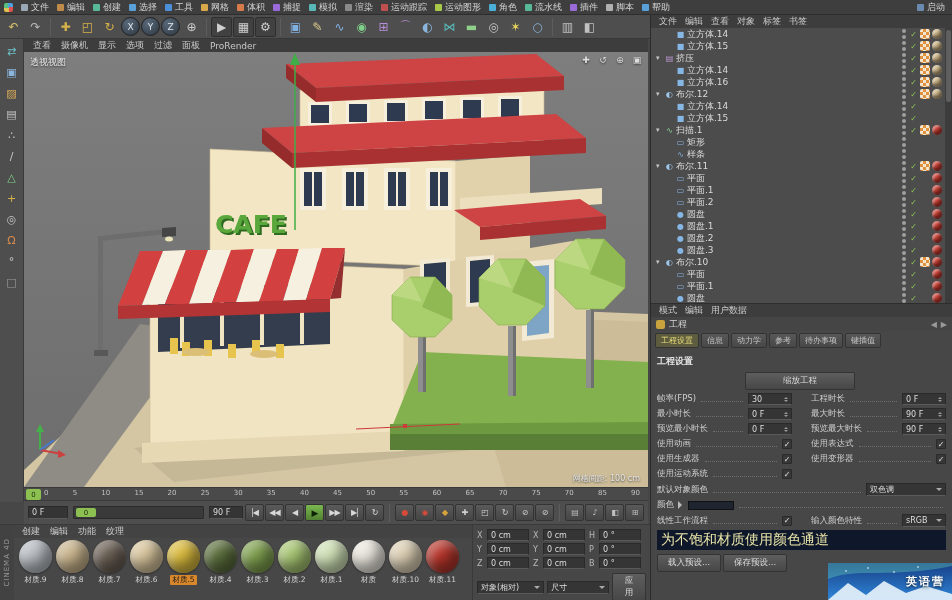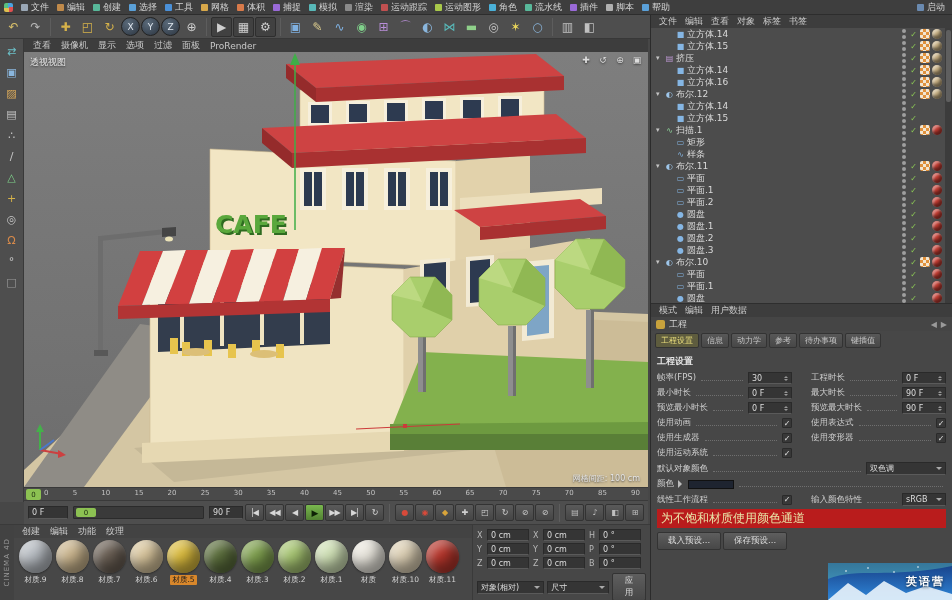--- a/index.html
+++ b/index.html
@@ -122,21 +122,21 @@
   .acell{display:flex;align-items:center;min-width:0;gap:2px;}
   .albl{color:#cfcfcf;white-space:nowrap;}
   .asmall{font-size:7.5px;color:#cfcfcf;white-space:nowrap;overflow:hidden;}
   .am-body .fld{height:12px;}
   .w34{width:34px;}.w44{width:44px;}.w52{width:52px;}.w80{width:80px;}
   .spn{display:flex;flex-direction:column;gap:1px;margin-left:auto;padding-left:3px;}
   .spn::before{content:"";width:0;height:0;border:2.5px solid transparent;border-bottom-color:#999;}
   .spn::after{content:"";width:0;height:0;border:2.5px solid transparent;border-top-color:#999;}
   .swatch{width:46px;height:9px;background:#1e2430;border:1px solid #111;}
   .tri-r{width:0;height:0;border:4px solid transparent;border-left-color:#bbb;margin-left:2px;}
-  .am-hl{background:#b91c1c;color:#e8e4a8;padding:1px 4px;margin:2px 0 4px 0;font-size:12px;}
+  .am-hl{background:#0f172a;color:#e8e4a8;padding:1px 4px;margin:2px 0 4px 0;font-size:14px;}
   
   .promo{position:absolute;right:0;bottom:0;width:124px;height:37px;overflow:hidden;z-index:6;cursor:pointer;}
   .promo svg{position:absolute;inset:0;}
   .promo-text{position:absolute;right:7px;top:11px;font-size:11px;font-weight:bold;color:#fff;
               letter-spacing:2px;text-shadow:0 1px 3px #123;}
 </style>
 </head>
 <body>
 
 <div id="app">
@@ -1194,20 +1194,24 @@
         <span class="tab">信息</span>
         <span class="tab">动力学</span>
         <span class="tab">参考</span>
         <span class="tab">待办事项</span>
         <span class="tab">键插值</span>
       </div>
 
     <div class="am-body">
       <div class="am-sec">工程设置</div>
 
+      <div class="arow">
+          <span style="width:86px"></span>
+          <button class="btn" style="width:110px">缩放工程</button>
+        </div>
 
       <div class="arow2">
         <div class="acell">
             <span class="albl">帧率(FPS)</span>
             <span class="lead"></span>
             <span class="fld w44">
               <span>30</span>
               <span class="spn"></span>
             </span>
           </div>

